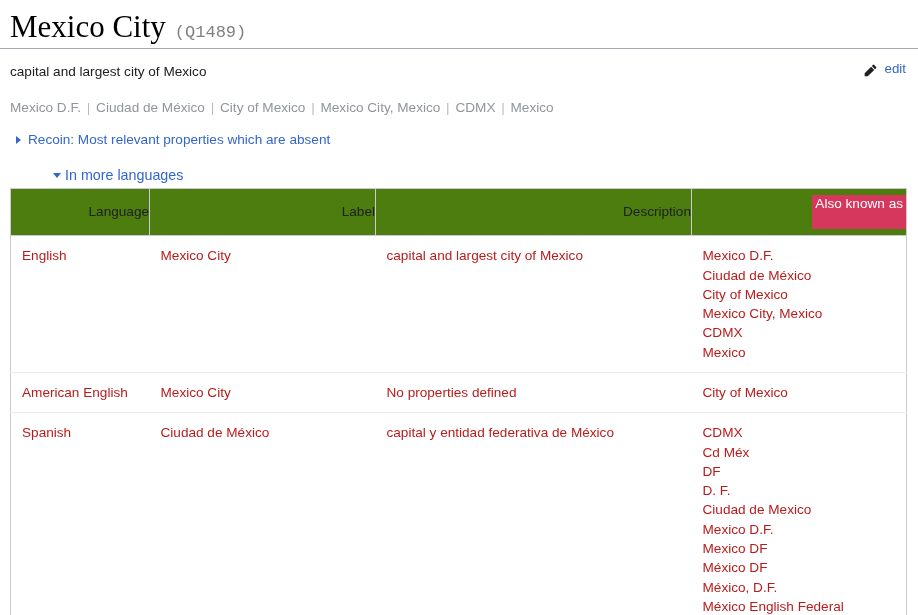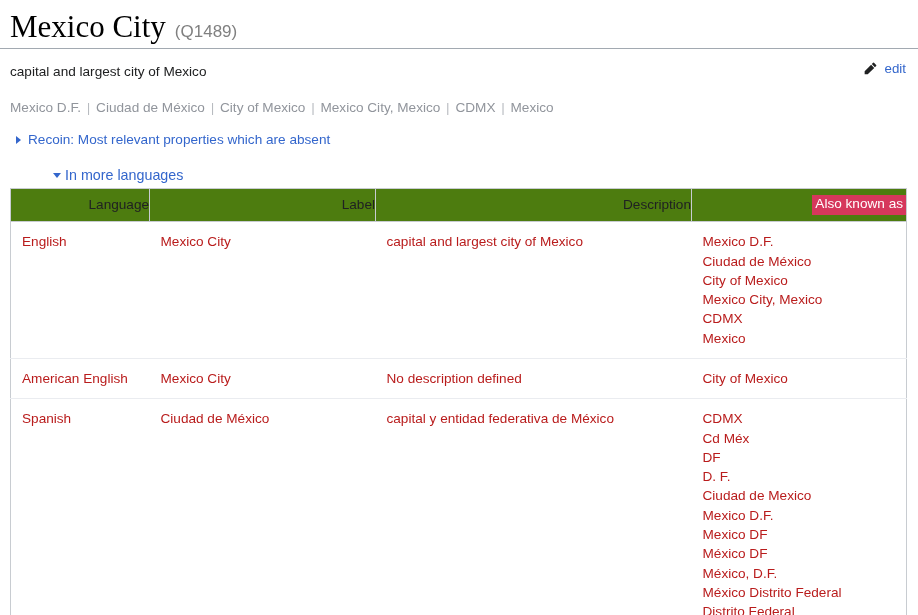--- a/index.html
+++ b/index.html
@@ -29,21 +29,21 @@
   .entity-title {
     font-family: "Liberation Serif", serif;
     font-size: 31px;
     line-height: 1.2;
     font-weight: normal;
     color: #000000;
     margin: 0;
     letter-spacing: 0px;
   }
   .entity-id {
-    font-family: Liberation Sans, sans-serif;
+    font-family: Liberation Mono, monospace;
     font-size: 17px;
     color: #808080;
   }
   .title-rule {
     height: 1px;
     background: #a2a9b1;
     width: 918px;
     margin: 0;
   }
 
@@ -65,21 +65,21 @@
   }
   .alias-sep {
     color: #b8bbc0;
     padding: 0 2px;
   }
   .edit-link-wrap {
     position: absolute;
     right: 12px;
     top: 12px;
     display: flex;
-    align-items: flex-start;
+    align-items: flex-end;
     gap: 8px;
     font-size: 13.3px;
   }
   .pencil-icon {
     display: inline-block;
     width: 13px;
     height: 13px;
     position: relative;
     top: 1px;
   }
@@ -181,21 +181,21 @@
   .cell-empty-desc {
     color: #a2a9b1;
   }
   .alias-item {
     display: block;
     line-height: 1.42;
   }
   .header-highlight {
     background: #d6375c;
     color: #ffffff;
-    padding: 1px 3px 4px 3px;
+    padding: 1px 3px 18px 3px;
     display: inline-block;
     line-height: 1.15;
   }
   .row-en td { padding-bottom: 12px; }
 </style>
 </head>
 <body>
 
 <div class="entity-header">
   <div class="title-row">
@@ -251,37 +251,37 @@
           <span class="alias-item">Ciudad de México</span>
           <span class="alias-item">City of Mexico</span>
           <span class="alias-item">Mexico City, Mexico</span>
           <span class="alias-item">CDMX</span>
           <span class="alias-item">Mexico</span>
         </td>
       </tr>
       <tr>
         <td>American English</td>
         <td>Mexico City</td>
-        <td class="cell-empty-desc">No description defined</td>
+        <td class="cell-empty-desc">No properties defined</td>
         <td>
           <span class="alias-item">City of Mexico</span>
         </td>
       </tr>
       <tr>
         <td>Spanish</td>
         <td>Ciudad de México</td>
         <td>capital y entidad federativa de México</td>
         <td>
           <span class="alias-item">CDMX</span>
           <span class="alias-item">Cd Méx</span>
           <span class="alias-item">DF</span>
           <span class="alias-item">D. F.</span>
           <span class="alias-item">Ciudad de Mexico</span>
           <span class="alias-item">Mexico D.F.</span>
           <span class="alias-item">Mexico DF</span>
           <span class="alias-item">México DF</span>
           <span class="alias-item">México, D.F.</span>
-          <span class="alias-item">México Distrito Federal</span>
+          <span class="alias-item">México English Federal</span>
           <span class="alias-item">Distrito Federal</span>
         </td>
       </tr>
     </tbody>
 </table>
 
 </body></html>

